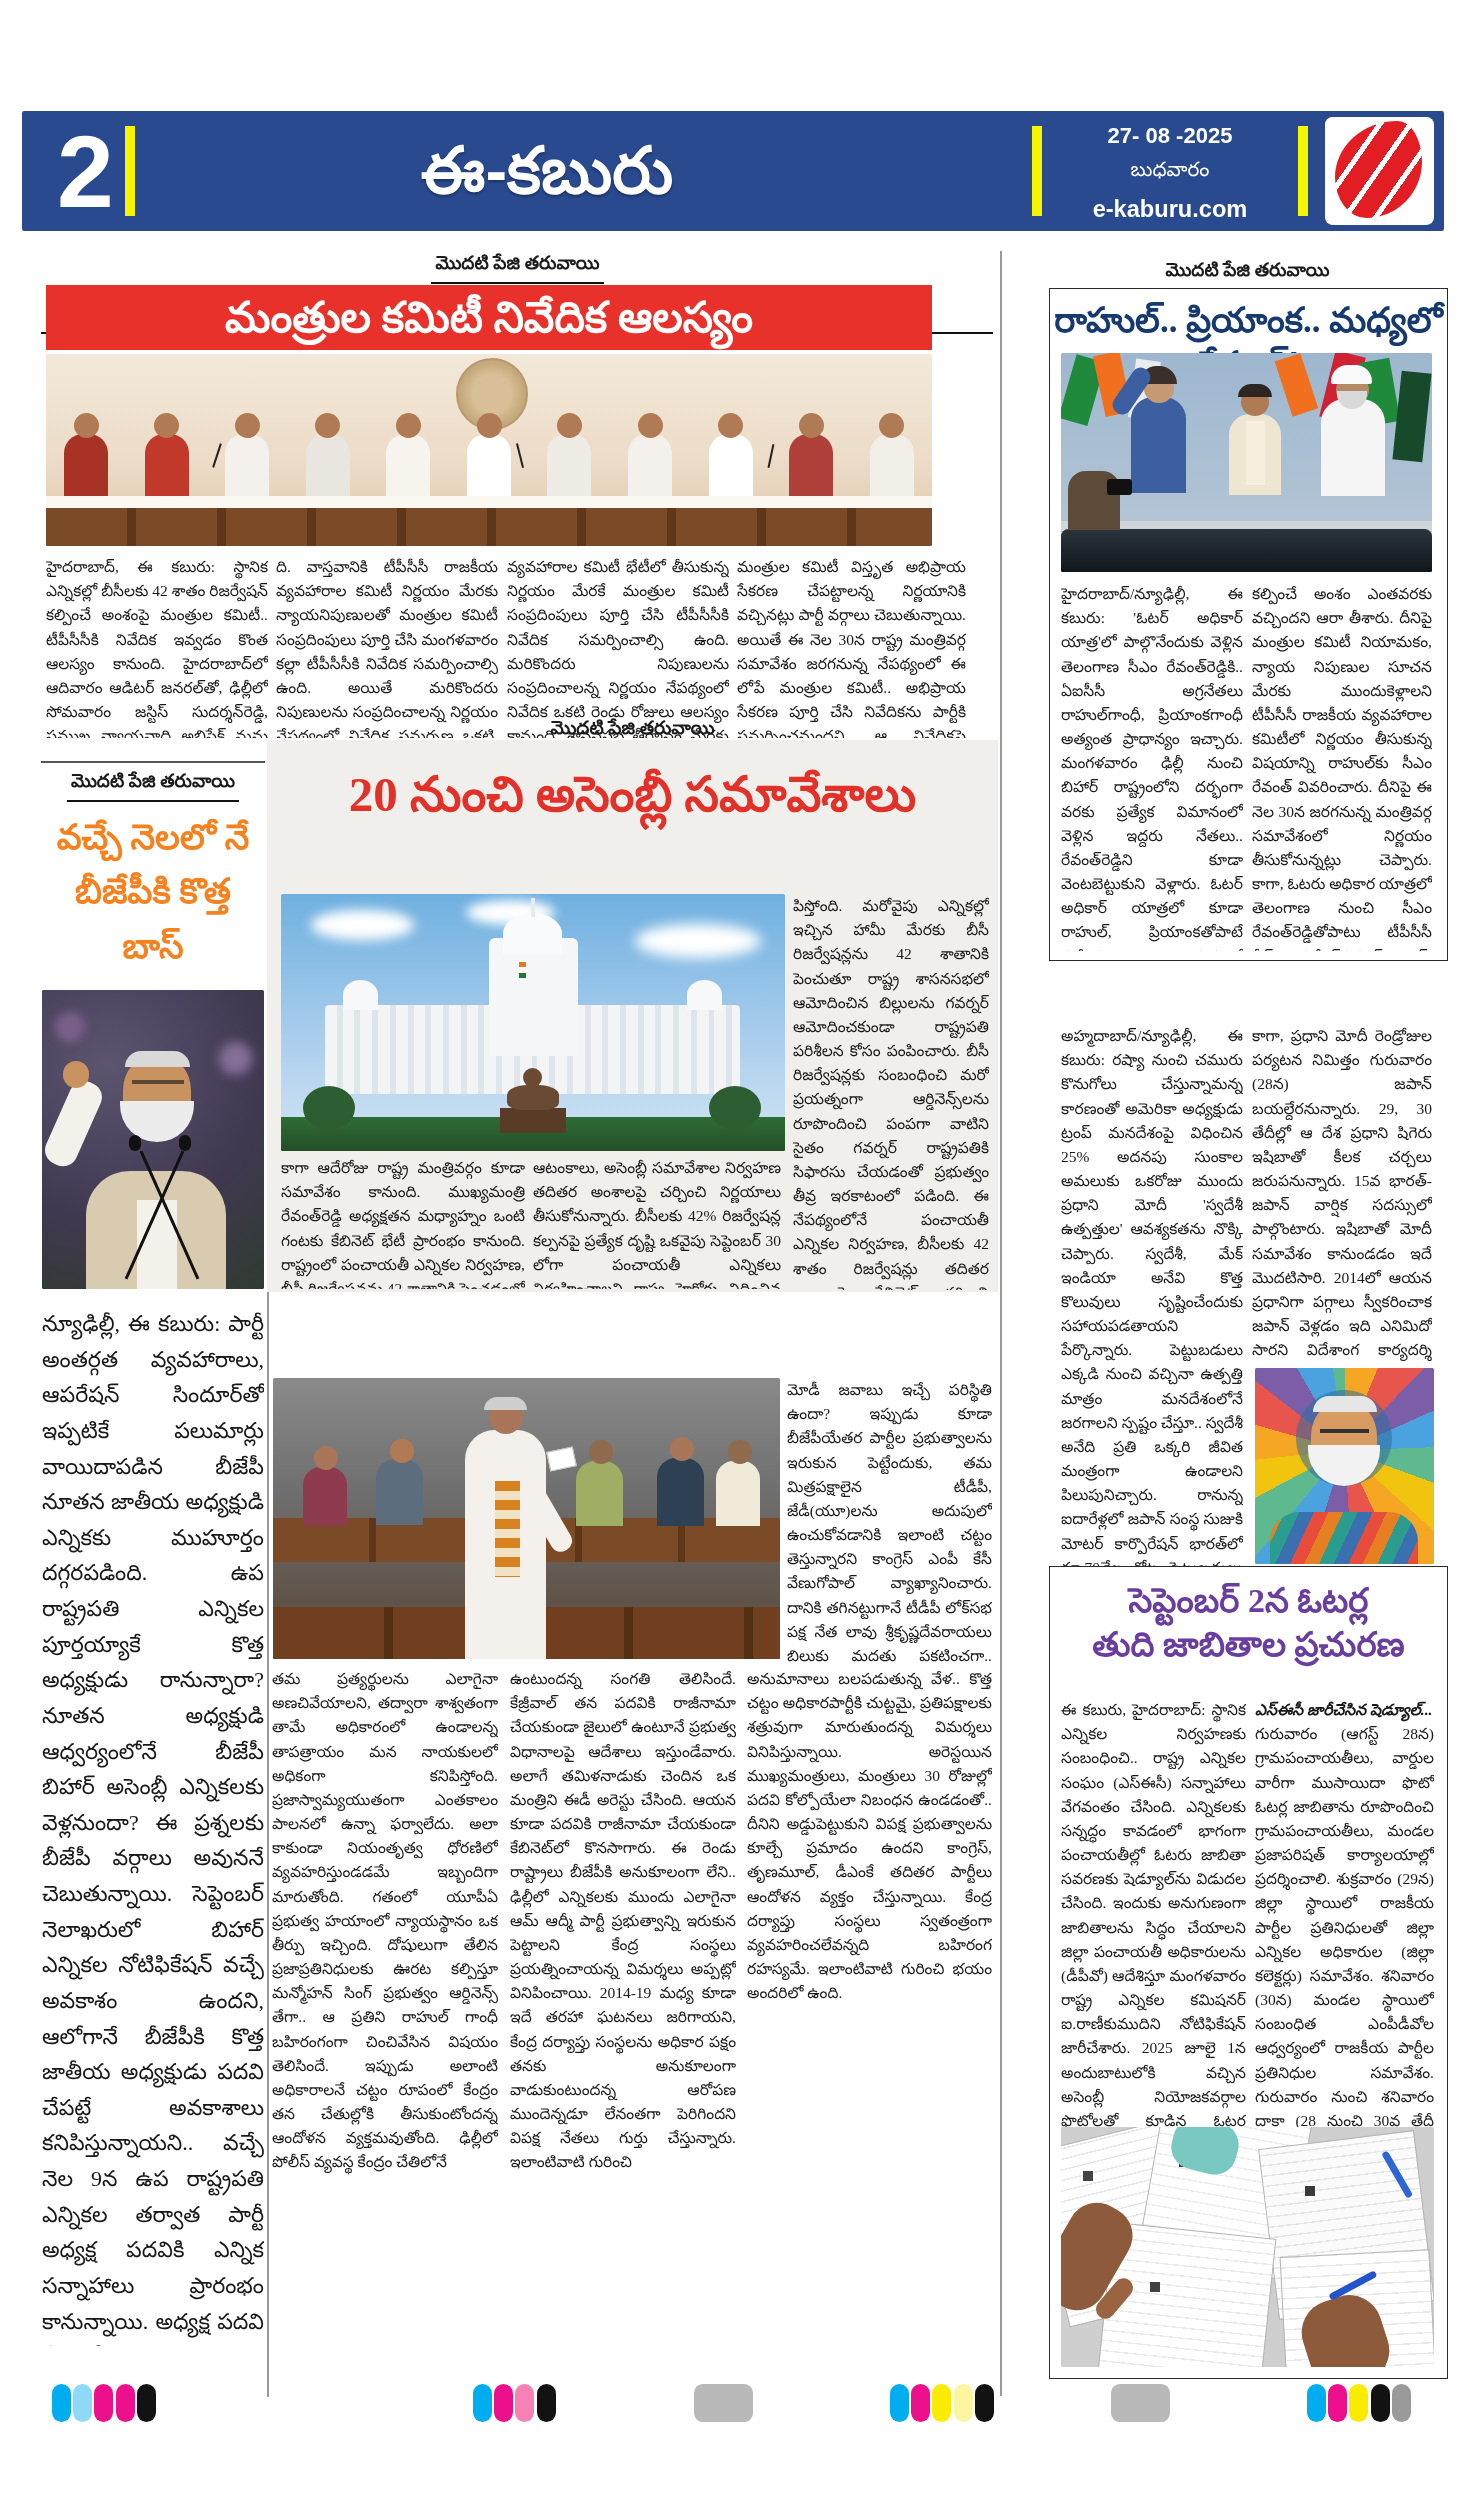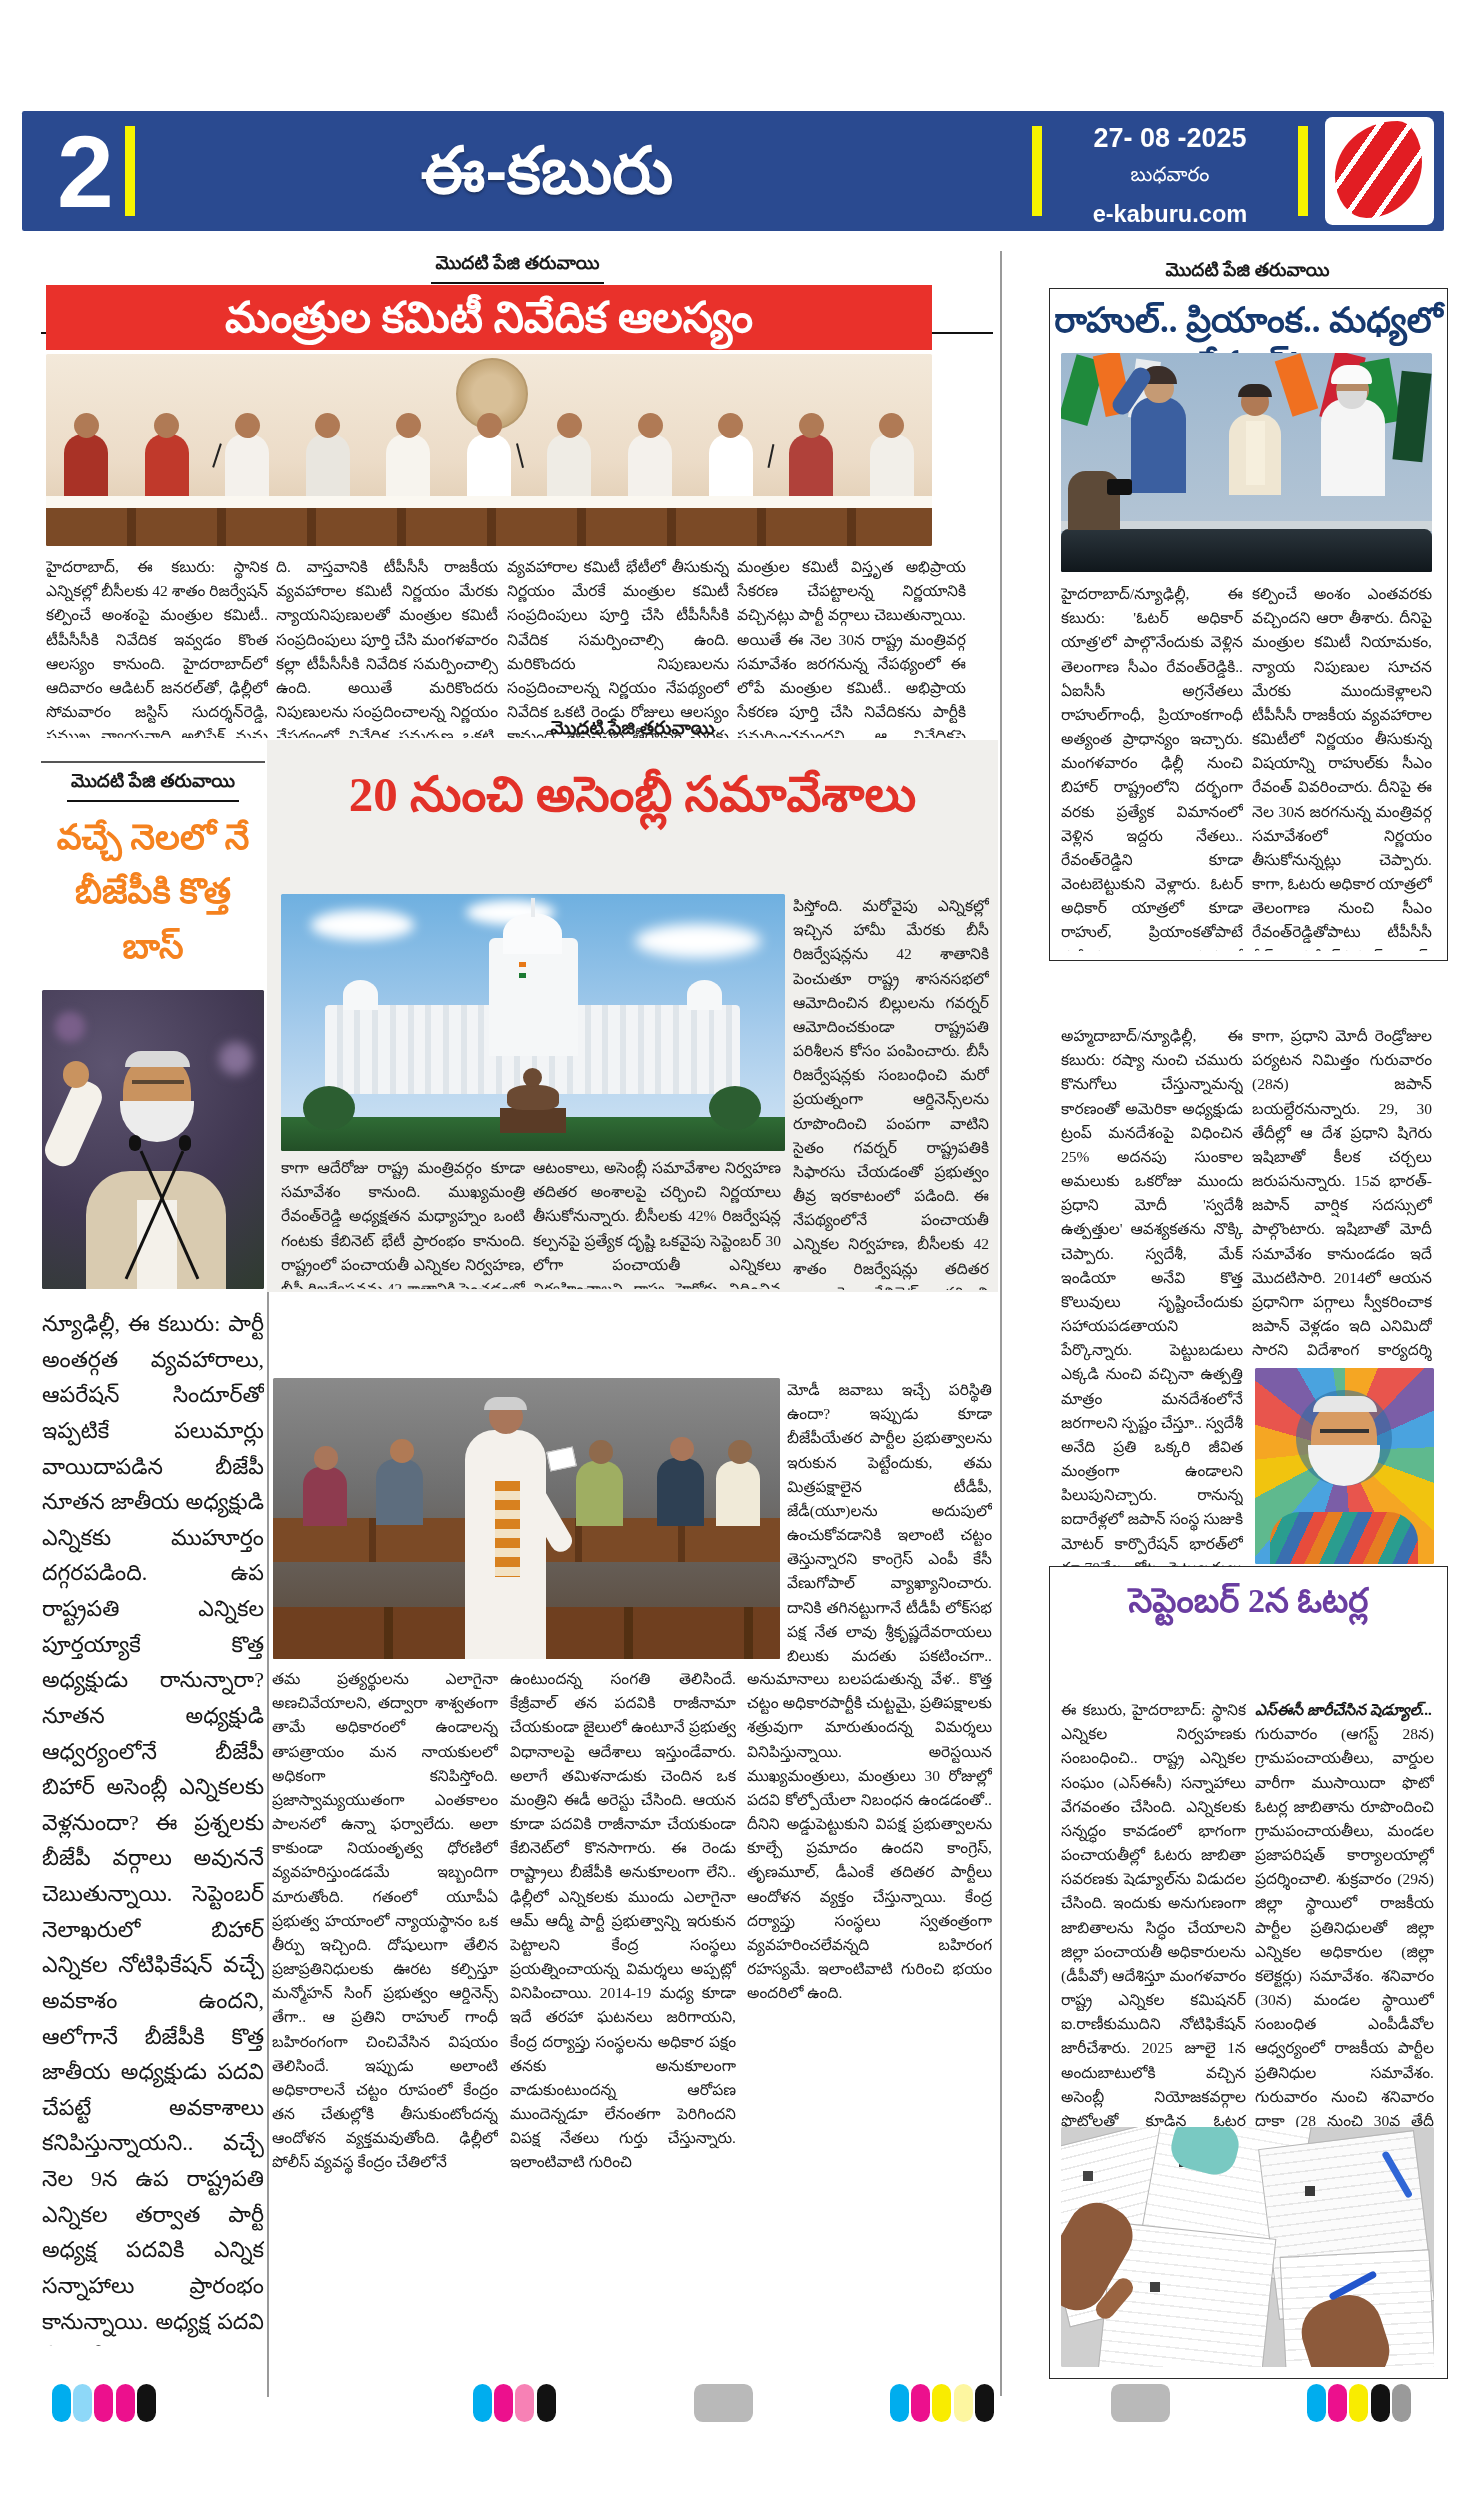--- a/index.html
+++ b/index.html
@@ -6,21 +6,21 @@
   .page{position:relative;width:1466px;height:2512px;background:#ffffff;overflow:hidden;
         font-family:"Liberation Serif","DejaVu Serif",serif;color:#1b1b1b;}
   .abs{position:absolute;}
   
   .hdr{background:#2a4a90;border-radius:2.2px;}
   .pgnum{font-family:"Liberation Sans",sans-serif;font-weight:bold;color:#fff;font-size:102px;line-height:1;}
   .ybar{position:absolute;top:14.8px;width:9.6px;height:90px;background:#f6f400;}
   .masthead{font-weight:bold;color:#fff;font-size:65px;text-align:center;line-height:1;
             font-family:"Liberation Sans",sans-serif;text-shadow:0 2.2px 3px rgba(0,0,0,.35);}
   .dateblk{color:#fff;text-align:center;font-family:"Liberation Sans",sans-serif;}
-  .dateblk .d1{font-size:27px;font-weight:bold;}
+  .dateblk .d1{font-size:22px;font-weight:bold;}
   .dateblk .d2{font-size:20px;margin-top:8.9px;}
   .dateblk .d3{font-size:23.6px;font-weight:bold;margin-top:10.3px;}
   .logo{background:#fff;border-radius:7.4px;overflow:hidden;}
   .leaf{position:absolute;left:10.3px;top:4.4px;width:87px;height:97px;
         border-radius:72% 28% 64% 36%/58% 42% 58% 42%;
         background:repeating-linear-gradient(125deg,#e21d23 0 11px,#ffffff 11px 16.2px,#e21d23 16.2px 25px);}
   
   .contlabel{text-align:center;}
   .contlabel span{display:inline-block;font-weight:bold;font-size:18.5px;border-bottom:2.2px solid #111;padding:0 4.4px 3.7px;}
   .vrule{background:#9a9a9a;width:1.5px;}
@@ -257,20 +257,21 @@
     <div class="ph-part" style="left:56px;top:32.5px;width:66px;height:77px;border-radius:46% 46% 44% 44%;background:#d89b62;"></div>
     <div class="ph-part" style="left:53px;top:77px;width:72px;height:41px;border-radius:0 0 37px 37px;background:#f2f2f2;"></div>
     <div class="ph-part" style="left:58px;top:28px;width:64px;height:16.2px;border-radius:29.5px 29.5px 0 0;background:#e6e6e6;"></div>
     <div class="ph-part" style="left:65px;top:61px;width:49px;height:4.4px;background:#333;"></div>
     <div class="ph-part" style="left:14.8px;bottom:0;width:148px;height:52px;border-radius:29.5px 29.5px 0 0;background:repeating-linear-gradient(115deg,#e67e22 0 13.3px,#2a9d8f 13.3px 26.6px,#3a6fb0 26.6px 40px,#e74c3c 40px 53px);"></div>
   </div>
 
   <div class="abs rbox" style="left:1049px;top:1566px;width:397px;height:811px;">
     <div class="hl" style="margin-top:11.8px;font-size:34px;line-height:1.3;color:#6a3da1;">
       <div>సెప్టెంబర్ 2న ఓటర్ల</div>
+      <div>తుది జాబితాల ప్రచురణ</div>
     </div>
   </div>
   <div class="abs bt" style="left:1061px;top:1698px;width:185px;height:434px;">ఈ కబురు, హైదరాబాద్: స్థానిక ఎన్నికల నిర్వహణకు సంబంధించి.. రాష్ట్ర ఎన్నికల సంఘం (ఎస్ఈసీ) సన్నాహాలు వేగవంతం చేసింది. ఎన్నికలకు సన్నద్ధం కావడంలో భాగంగా పంచాయతీల్లో ఓటరు జాబితా సవరణకు షెడ్యూల్‌ను విడుదల చేసింది. ఇందుకు అనుగుణంగా జాబితాలను సిద్ధం చేయాలని జిల్లా పంచాయతీ అధికారులను (డీపీవో) ఆదేశిస్తూ మంగళవారం రాష్ట్ర ఎన్నికల కమిషనర్ ఐ.రాణీకుముదిని నోటిఫికేషన్ జారీచేశారు. 2025 జూలై 1న అందుబాటులోకి వచ్చిన అసెంబ్లీ నియోజకవర్గాల ఫొటోలతో కూడిన ఓటర్ల జాబితాలను తు.చ. తప్పకుండా అనుసరిస్తూ వార్డుల విభజన చేస్తూ తామిచ్చిన షెడ్యూల్‌ను అనుసరించాలని స్పష్టం చేశారు. డీపీవోలతో పాటు అదనపు జిల్లా ఎన్నికల అధికారులు, ఎంపీడీవోలు, సహాయ జిల్లా ఎన్నికల అధికారులు, సీఈవోలు, అదనపు జిల్లా అధికారులు, జిల్లా కలెక్టర్లు, అదనపు కలెక్టర్లకు (హైదరాబాద్, మేడ్చల్ మల్కాజిగిరి జిల్లాలు మినహా), పీఆర్ ఆర్డీ డైరెక్టర్, పంచాయతీరాజ్ శాఖ ముఖ్యకార్యదర్శికి దీని</div>
   <div class="abs bt" style="left:1255px;top:1698px;width:179px;height:434px;">
     <div class="subhead">ఎస్ఈసీ జారీచేసిన షెడ్యూల్...</div>
     <span>గురువారం (ఆగస్ట్ 28న) గ్రామపంచాయతీలు, వార్డుల వారీగా ముసాయిదా ఫొటో ఓటర్ల జాబితాను రూపొందించి గ్రామపంచాయతీలు, మండల ప్రజాపరిషత్ కార్యాలయాల్లో ప్రదర్శించాలి. శుక్రవారం (29న) జిల్లా స్థాయిలో రాజకీయ పార్టీల ప్రతినిధులతో జిల్లా ఎన్నికల అధికారుల (జిల్లా కలెక్టర్లు) సమావేశం. శనివారం (30న) మండల స్థాయిలో సంబంధిత ఎంపీడీవోల ఆధ్వర్యంలో రాజకీయ పార్టీల ప్రతినిధుల సమావేశం. గురువారం నుంచి శనివారం దాకా (28 నుంచి 30వ తేదీ వరకు) గ్రామీణ అసెంబ్లీ నియోజకవర్గాల్లో ఓటర్ల రీఅరేంజ్‌మెంట్‌కు (వార్డుల వారీగా గ్రామపంచాయతీ ఓటర్ల జాబితా) సంబంధించి అభ్యంతరాల స్వీకరణ. ఆదివారం (31న) ఈ అభ్యంతరాలపై డీపీవోల ద్వారా పరిష్కారం. సెప్టెంబర్ 2న గ్రామపంచాయతీల్లో వార్డుల వారీగా ఫొటోలతో కూడిన ఓటర్ల తుది జాబితాలను డీపీవోల ద్వారా ప్రచురణ.</span>
   </div>
 
   <div class="photo" style="left:1061px;top:2127px;width:373px;height:240px;background:#cfcfcf;">
     <div class="ph-part" style="left:-14.8px;top:7.4px;width:140px;height:177px;background:repeating-linear-gradient(0deg,#ffffff 0 8.9px,#e8e8e8 8.9px 10.3px);border:0.7px solid #b5b5b5;transform:rotate(-14deg);"></div>

